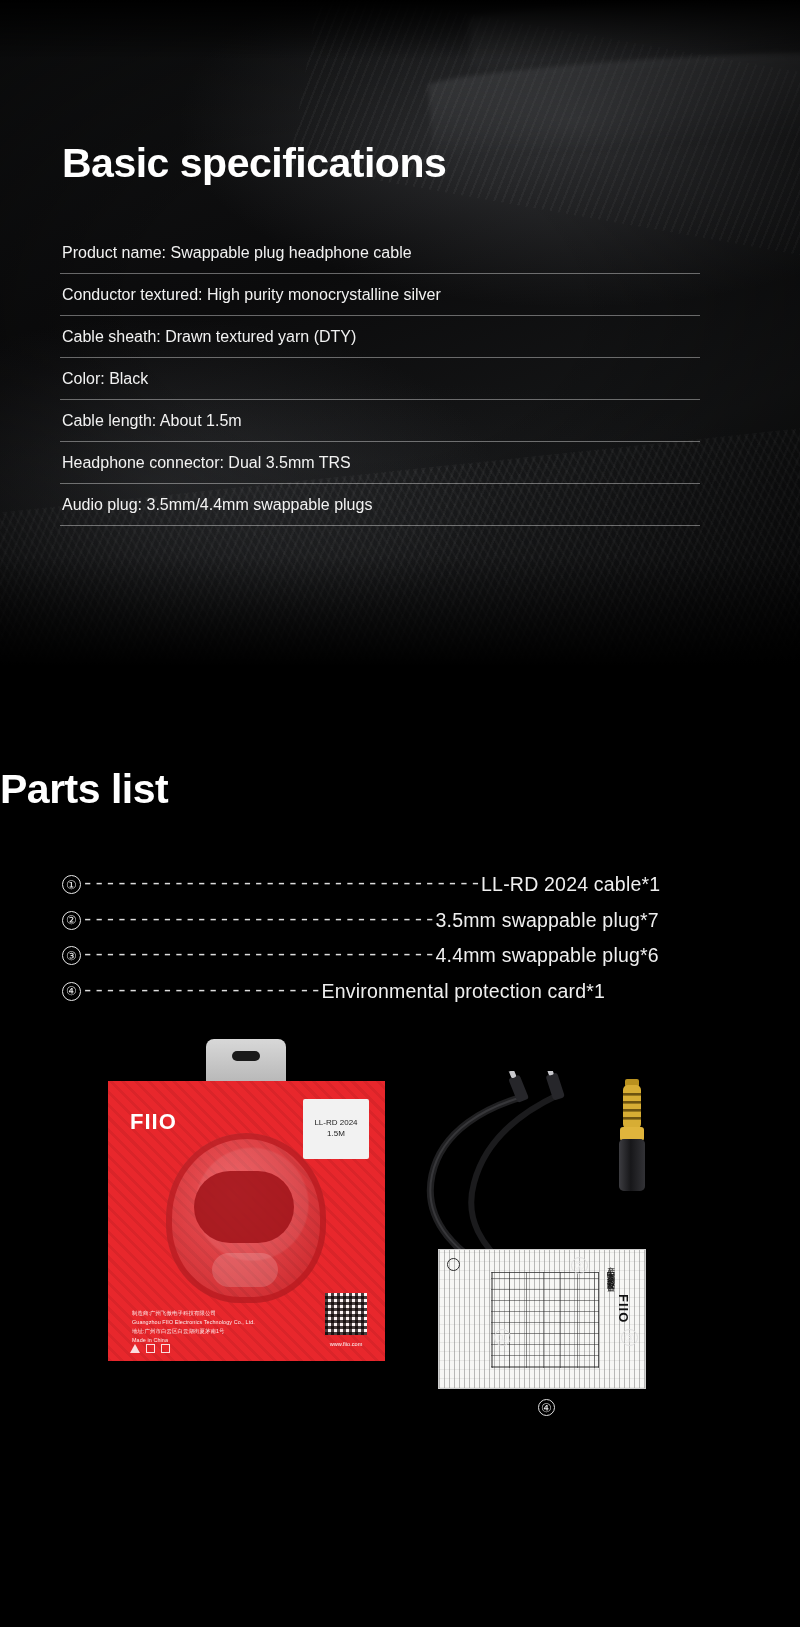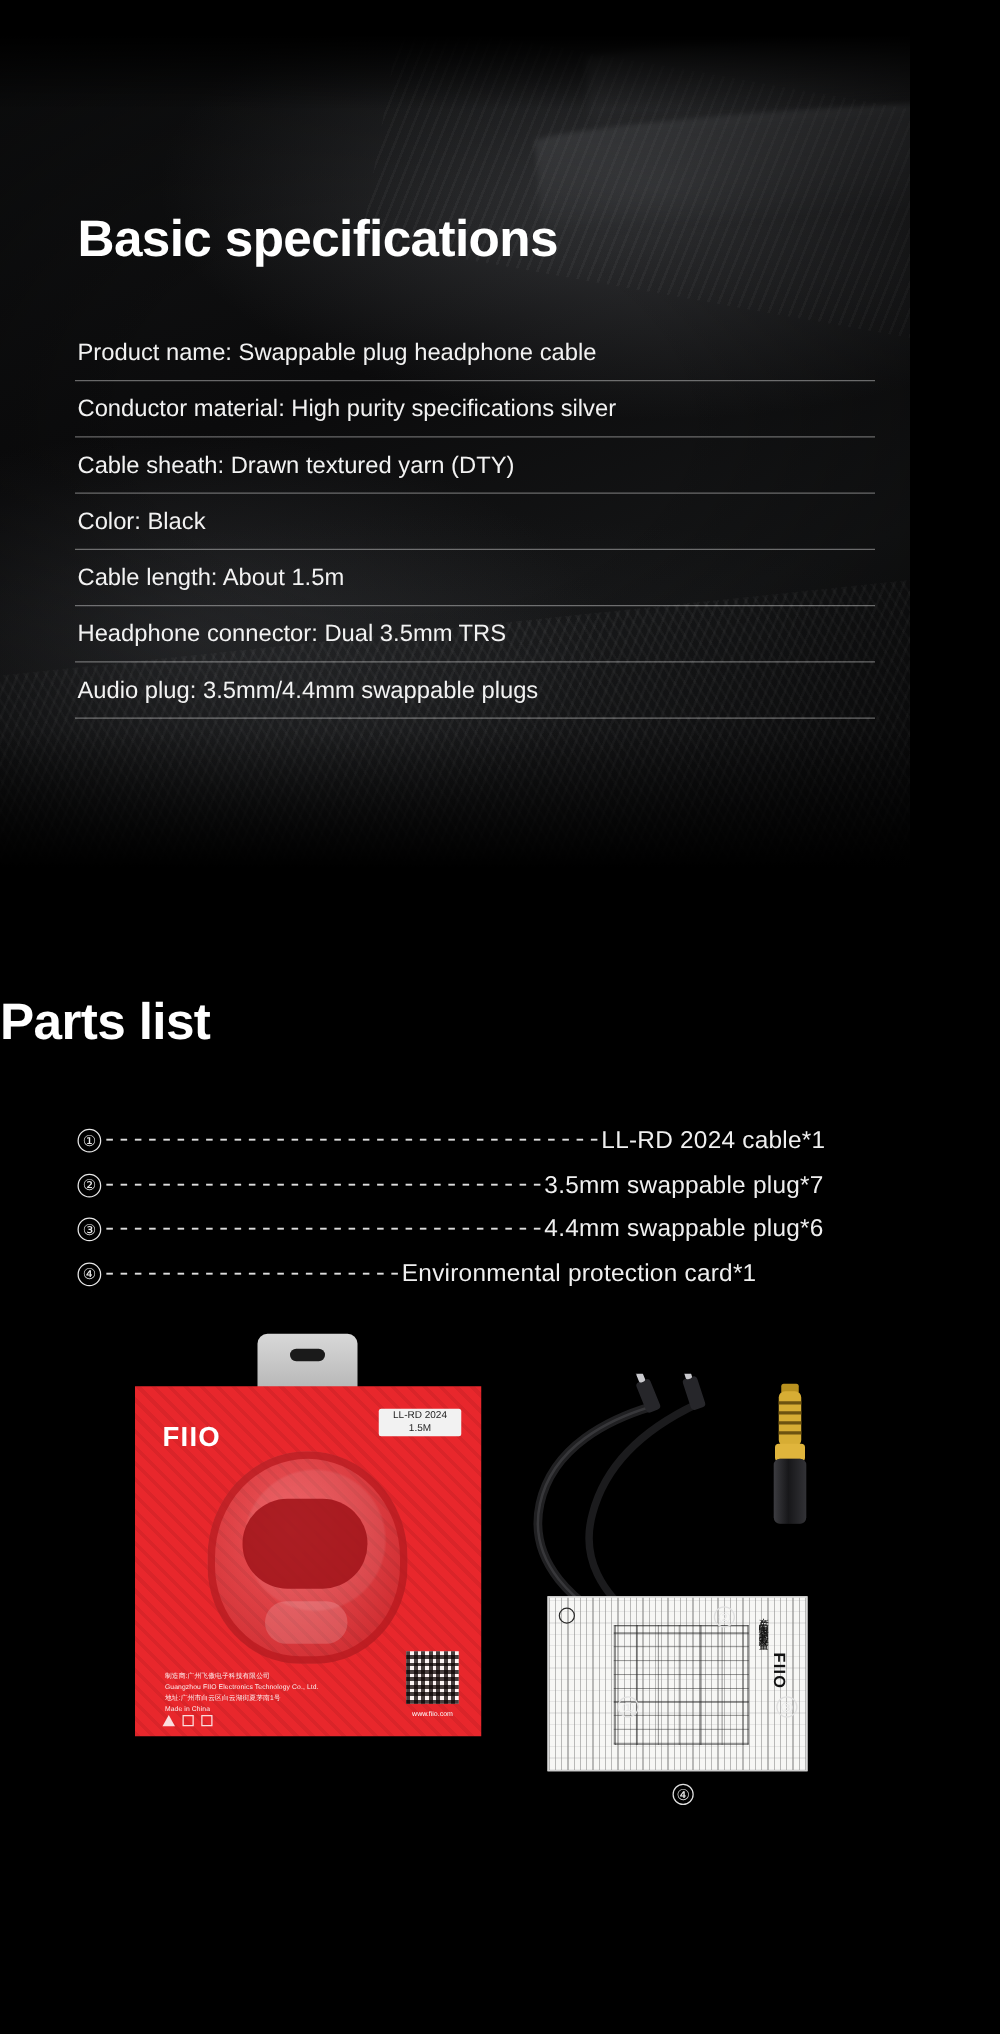--- a/index.html
+++ b/index.html
@@ -7,29 +7,28 @@
     width: 800px;
     background: #000;
     font-family: "Liberation Sans", sans-serif;
     -webkit-font-smoothing: antialiased;
   }
   body { width: 800px; height: 1627px; overflow: hidden; position: relative; }
 
   
   .specs-section {
     position: relative;
-    width: 728px;
+    width: 800px;
     height: 676px;
     overflow: hidden;
     background:
       radial-gradient(ellipse 640px 300px at 72% 18%, rgba(90,92,96,0.55) 0%, rgba(30,31,33,0.0) 62%),
       radial-gradient(ellipse 520px 260px at 20% 72%, rgba(70,72,76,0.40) 0%, rgba(10,10,11,0.0) 65%),
       radial-gradient(ellipse 900px 420px at 50% 100%, rgba(55,56,60,0.35) 0%, rgba(0,0,0,0) 70%),
       linear-gradient(160deg, #121314 0%, #0b0b0c 40%, #151617 70%, #0a0a0b 100%);
-    margin-top: 28px;
   }
   
   .cable-weave {
     position: absolute;
     left: -40px; top: 470px;
     width: 900px; height: 230px;
     background:
       repeating-linear-gradient(118deg, rgba(255,255,255,0.055) 0px, rgba(255,255,255,0.055) 2px, rgba(0,0,0,0) 2px, rgba(0,0,0,0) 7px),
       repeating-linear-gradient(62deg, rgba(255,255,255,0.045) 0px, rgba(255,255,255,0.045) 2px, rgba(0,0,0,0) 2px, rgba(0,0,0,0) 7px);
     opacity: .9;
@@ -85,21 +84,21 @@
     padding: 140px 0 0 62px;
   }
 
   .spec-list {
     margin: 44px 0 0 60px;
     width: 640px;
     list-style: none;
   }
   .spec-list li {
     color: #f2f2f2;
-    font-size: 19px;
+    font-size: 16px;
     line-height: 1.0;
     padding: 13px 0 12px 2px;
     border-bottom: 1px solid rgba(255,255,255,0.38);
     white-space: nowrap;
   }
   .spec-list li:first-child { border-top: 1px solid rgba(255,255,255,0.0); }
 
   
   .parts-section {
     position: relative;
@@ -215,21 +214,21 @@
     font-family: "Liberation Sans", sans-serif;
   }
   .box-model {
     position: absolute; right: 16px; top: 18px;
     width: 66px;
     text-align: center;
     color: #1c1c1c;
     background: #f2f2f2;
     font-size: 8px;
     line-height: 1.35;
-    padding: 0 2px;
+    padding: 19px 2px;
     border-radius: 2px;
   }
   .box-footer {
     position: absolute; left: 24px; bottom: 16px;
     color: rgba(255,255,255,0.92);
     font-size: 5.4px;
     line-height: 1.65;
     letter-spacing: .1px;
   }
   .box-qr {
@@ -333,21 +332,21 @@
   <div class="band-a cable-band"></div>
   <div class="cable-weave2"></div>
   <div class="cable-weave"></div>
   <div class="vignette"></div>
   <div class="fade-top"></div>
 
   <div class="specs-inner">
     <h1 class="section-title">Basic specifications</h1>
     <ul class="spec-list">
       <li>Product name: Swappable plug headphone cable</li>
-      <li>Conductor material: High purity specifications silver</li>
+      <li>Conductor textured: High purity monocrystalline silver</li>
       <li>Cable sheath: Drawn textured yarn (DTY)</li>
       <li>Color: Black</li>
       <li>Cable length: About 1.5m</li>
       <li>Headphone connector: Dual 3.5mm TRS</li>
       <li>Audio plug: 3.5mm/4.4mm swappable plugs</li>
     </ul>
   </div>
 
   <div class="fade-bottom"></div>
 </section>

